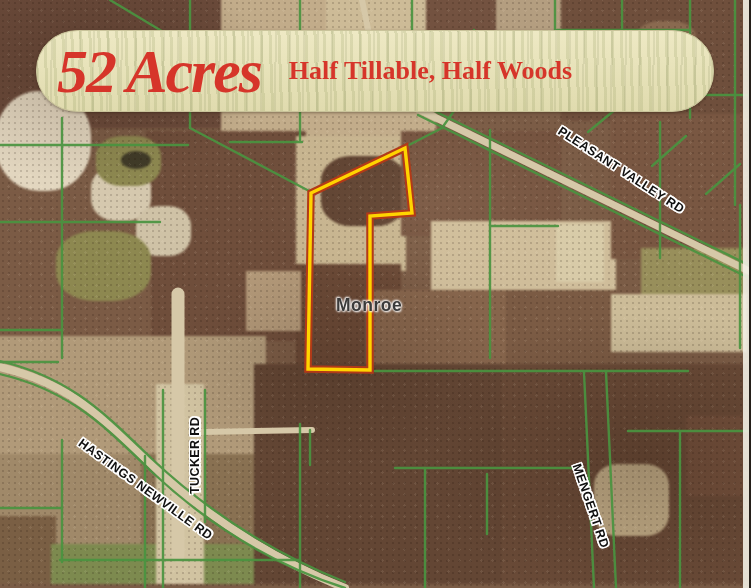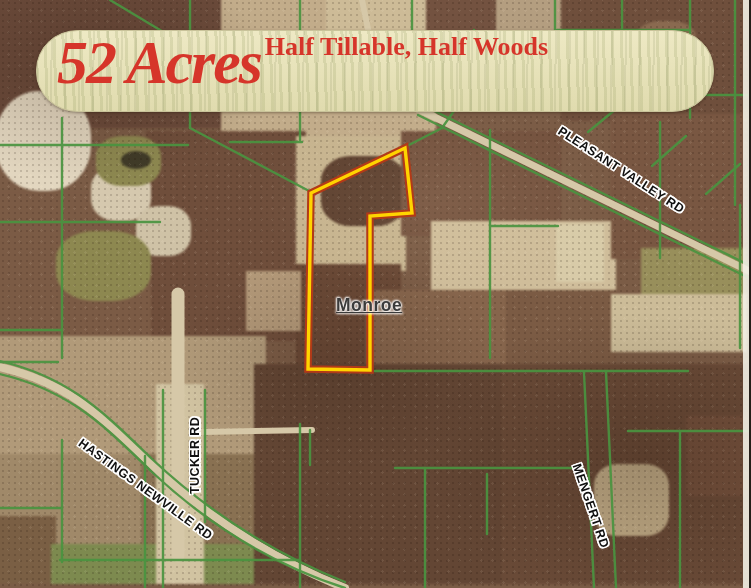--- a/index.html
+++ b/index.html
@@ -37,42 +37,41 @@
   }
   .lbl-pleasant{left:563px;top:124px;transform:rotate(33deg);transform-origin:0 0;}
   .lbl-hastings{left:84px;top:436px;transform:rotate(36deg);transform-origin:0 0;}
   .lbl-tucker{left:188px;top:494px;transform:rotate(-90deg);transform-origin:0 0;}
   .lbl-mengert{left:583px;top:462px;transform:rotate(71deg);transform-origin:0 0;}
   .township{
     position:absolute;left:336px;top:295px;font-size:17.5px;font-weight:bold;color:#3b3b3b;
     letter-spacing:.5px;
     text-shadow:0 0 3px rgba(255,255,255,.95),0 0 2px rgba(255,255,255,.9),
       1px 1px 2px rgba(255,255,255,.8),-1px -1px 2px rgba(255,255,255,.8);
-    text-decoration:underline;
   }
   
   .banner{
     position:absolute;left:36px;top:30px;width:676px;height:80px;
     border-radius:42px / 40px;border:1px solid #c9c39a;
     background-color:var(--banner-bg,#e9e5bc);
     background-image:
       repeating-linear-gradient(88deg, rgba(140,150,90,.20) 0 3px, rgba(0,0,0,0) 3px 9px),
       repeating-linear-gradient(91deg, rgba(95,105,60,.12) 0 2px, rgba(0,0,0,0) 2px 14px),
       linear-gradient(#eee9c4, #e0dbae);
     box-shadow:0 1px 3px rgba(40,25,10,.4);
-    display:flex;align-items:flex-start;
+    display:flex;align-items:center;
   }
   .acreage{
     font-family:"Liberation Serif",serif;font-style:italic;font-weight:bold;
     font-size:62px;line-height:1;color:var(--accent-red,#d6352a);
     padding-left:20px;letter-spacing:-2px;white-space:nowrap;
   }
   .features{
     font-family:"Liberation Serif",serif;font-weight:bold;font-size:26px;line-height:1.2;
-    color:var(--accent-red,#d6352a);margin-left:4px;white-space:nowrap;
+    color:var(--accent-red,#d6352a);margin-left:28px;white-space:nowrap;
   }
   
   .watermark{
     position:absolute;left:8px;top:555px;font-size:19px;color:#ebebeb;opacity:.82;
     letter-spacing:1px;text-shadow:0 1px 2px rgba(60,50,40,.55);
   }
   .edge-white{position:absolute;top:0;bottom:0;right:2px;width:6px;background:#f2efe4;opacity:.9;}
   .edge-dark{position:absolute;top:0;bottom:0;right:0;width:2px;background:#241f19;}
 </style>
 </head>

